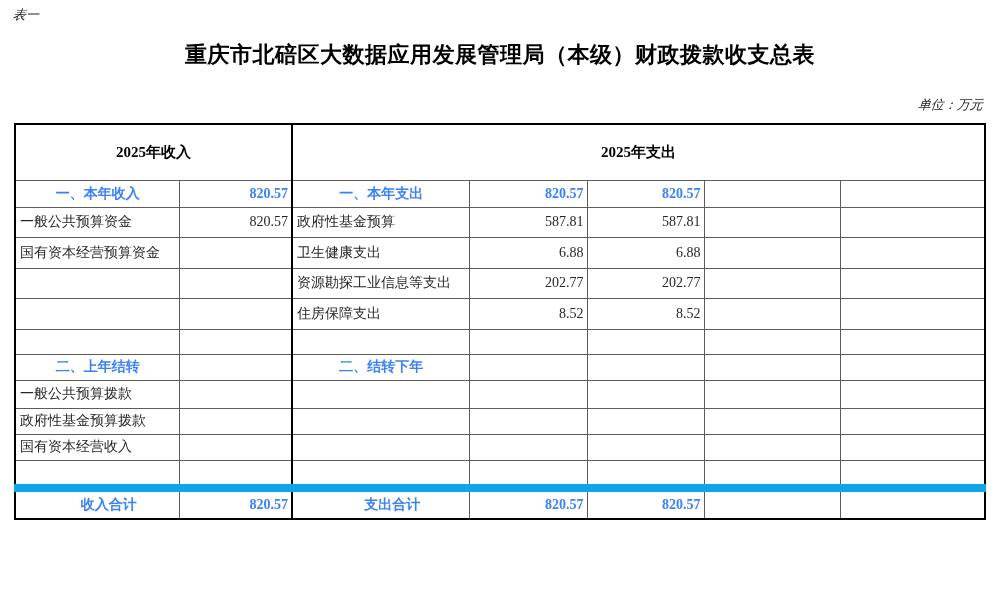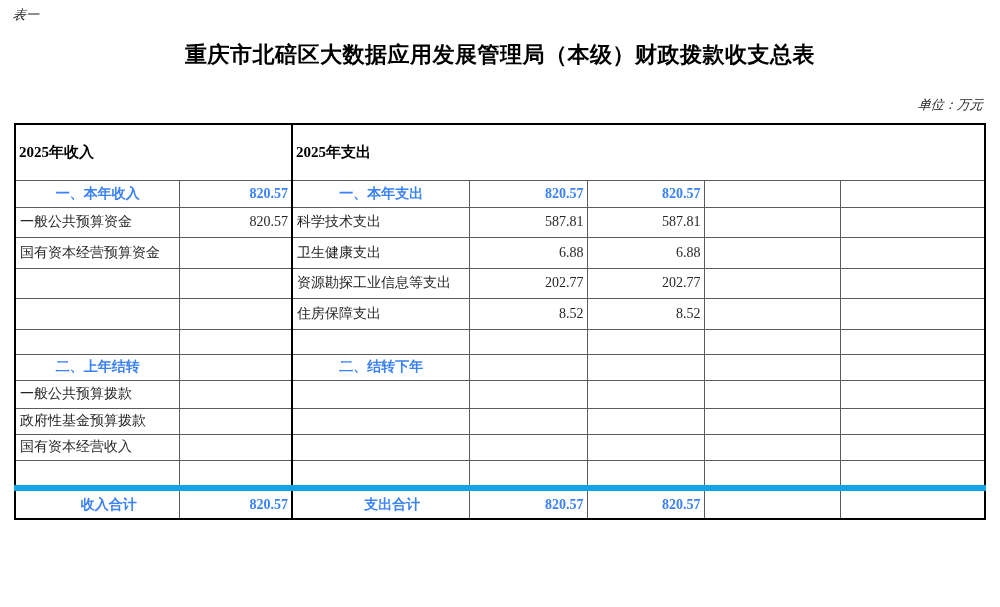--- a/index.html
+++ b/index.html
@@ -50,33 +50,34 @@
     font-weight: normal;
     padding: 0 3px;
     overflow: hidden;
     white-space: nowrap;
     vertical-align: middle;
     line-height: 1.1;
   }
   #budget-table .group-hd {
     font-size: 15px;
     font-weight: bold;
+    text-align: center;
   }
   #budget-table .col-hd {
     font-size: 14px;
     font-weight: bold;
     text-align: center;
   }
   #budget-table thead tr.col-head-row td { border-bottom: 2px solid #2a2a2a; }
   #budget-table .thick-left { border-left: 2px solid #000; }
   #budget-table td.item  { text-align: left;  padding-left: 4px; color: #262626; }
   #budget-table td.num   { text-align: right; padding-right: 3px; color: #262626; }
   #budget-table tr.section td { font-weight: bold; color: #3b82f6; }
   #budget-table tr.section td.item { text-align: center; }
-  #budget-table tr.total-row td { border-top: 6px solid #0ea5e9; padding-left: 26px; }
+  #budget-table tr.total-row td { border-top: 8px solid #0ea5e9; padding-left: 26px; }
 </style>
 </head>
 <body>
 
 <div id="page">
 
   <div id="corner-label">表一</div>
 
   <div id="doc-title">重庆市北碚区大数据应用发展管理局（本级）财政拨款收支总表</div>
 
@@ -104,21 +105,21 @@
           <td class="num">820.57</td>
           <td class="item thick-left">一、本年支出</td>
           <td class="num">820.57</td>
           <td class="num">820.57</td>
           <td class="num"></td>
           <td class="num"></td>
         </tr>
         <tr style="height: 30px;">
           <td class="item">一般公共预算资金</td>
           <td class="num">820.57</td>
-          <td class="item thick-left">科学技术支出</td>
+          <td class="item thick-left">政府性基金预算</td>
           <td class="num">587.81</td>
           <td class="num">587.81</td>
           <td class="num"></td>
           <td class="num"></td>
         </tr>
         <tr style="height: 31px;">
           <td class="item">国有资本经营预算资金</td>
           <td class="num"></td>
           <td class="item thick-left">卫生健康支出</td>
           <td class="num">6.88</td>

